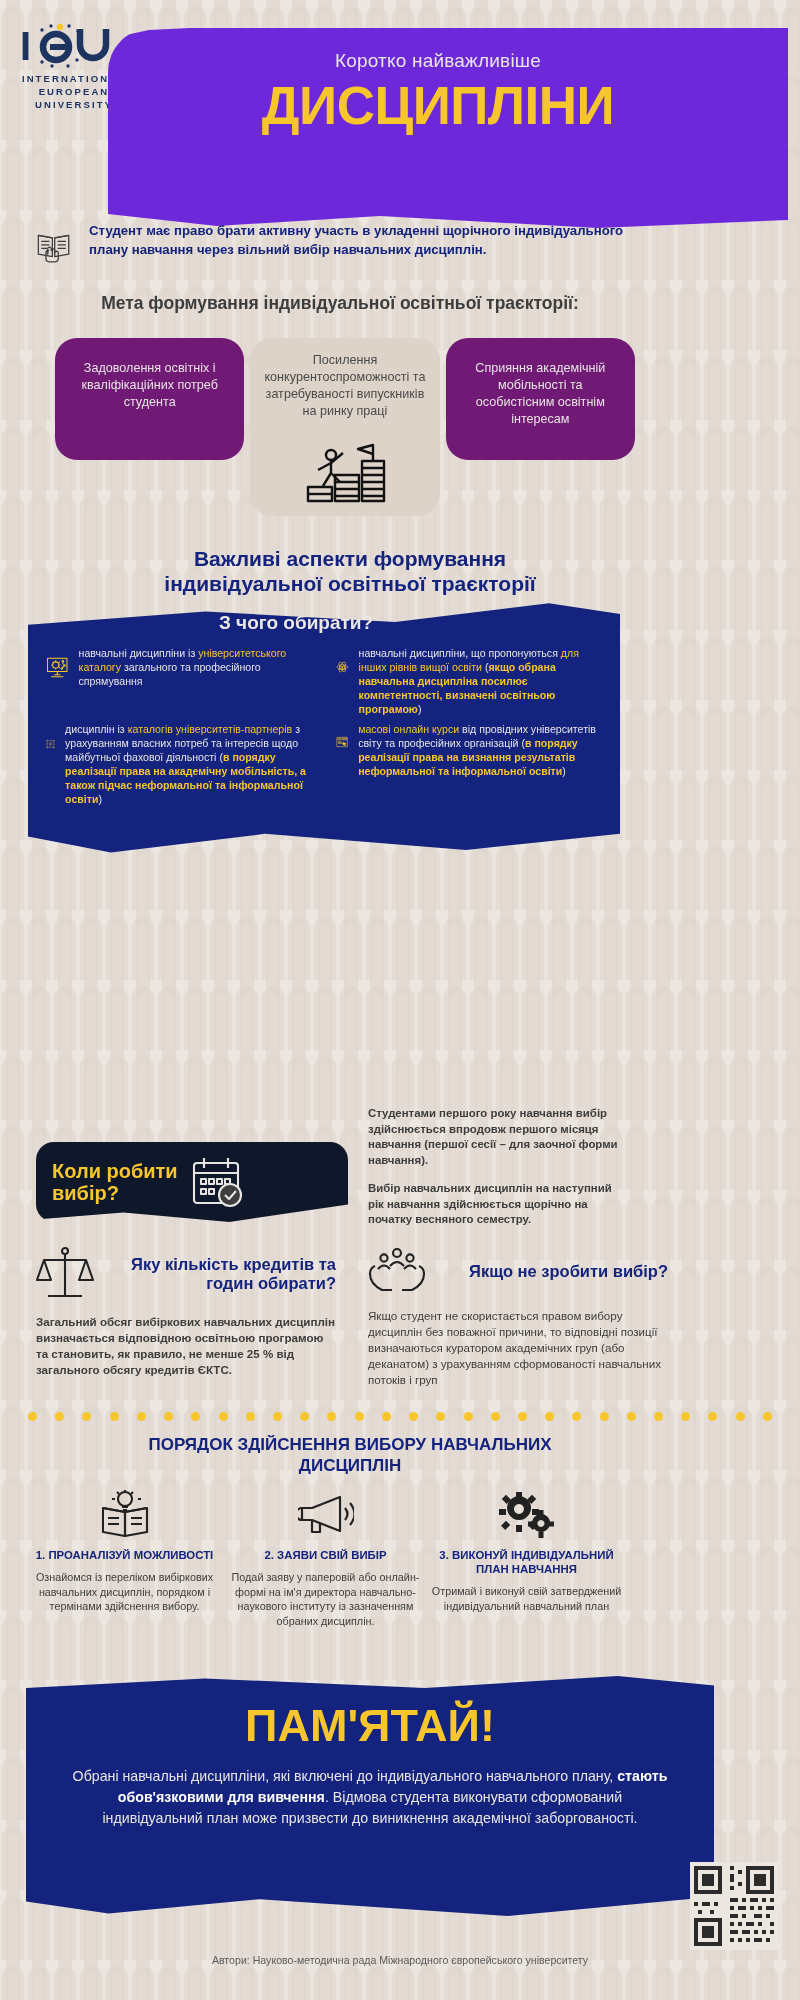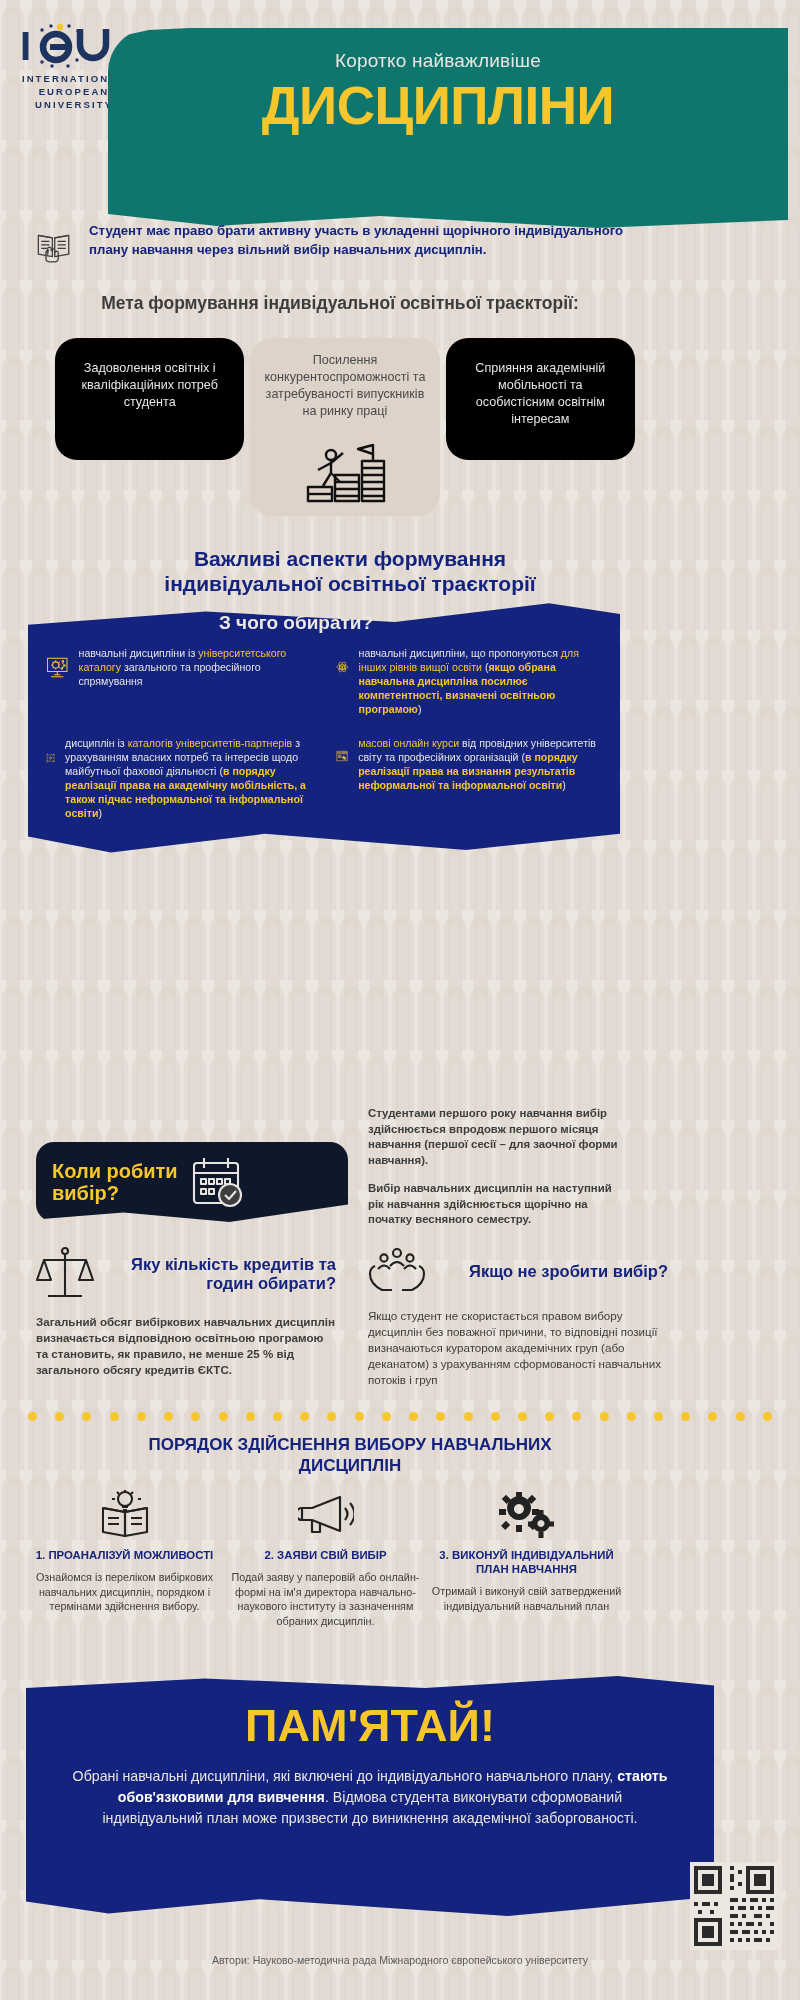--- a/index.html
+++ b/index.html
@@ -32,21 +32,21 @@
 
   
   .logo { position: absolute; left: 18px; top: 22px; width: 112px; text-align: center; }
   .logo-mark { position: relative; height: 46px; }
   .logo-sub {
     color: #1d3461; font-size: 9.5px; font-weight: 700;
     letter-spacing: 2.1px; line-height: 13px; margin-top: 4px;
   }
   .hero {
     position: absolute; left: 108px; top: 28px; width: 680px; height: 200px;
-    background: #0f766e;
+    background: #6d28d9;
     border-radius: 44px 0 0 0;
     clip-path: polygon(0 8%, 2% 4%, 6% 1%, 12% 0, 100% 0, 100% 96%, 72% 100%, 40% 94%, 16% 99%, 0 93%);
     padding: 18px 60px 0 40px;
     text-align: center;
   }
   .hero-kicker {
     color: #e9e6e2; font-size: 19px; font-weight: 400;
     letter-spacing: .2px; margin-top: 4px;
   }
   .hero-title {
@@ -62,21 +62,21 @@
     position: absolute; left: 60px; top: 292px; width: 560px; text-align: center;
     color: #3d3d3d; font-weight: 700; font-size: 17.5px; line-height: 22px;
   }
 
   
   .cards { position: absolute; left: 55px; top: 338px; width: 580px; display: flex; gap: 6px; }
   .card {
     width: 190px; border-radius: 22px; padding: 16px 14px;
     font-size: 12.6px; line-height: 17px; text-align: center;
   }
-  .card.blue { background: #000000; color: #e7e5e2; height: 122px; padding-top: 22px; }
+  .card.blue { background: #701a75; color: #e7e5e2; height: 122px; padding-top: 22px; }
   .card.beige { background: #ded3c9; color: #4a4a4a; height: 178px; padding-top: 14px; position: relative; }
   .card.beige .stairs { position: absolute; left: 50%; transform: translateX(-50%); bottom: 6px; }
 
   
   .sec-head {
     position: absolute; left: 60px; top: 546px; width: 580px; text-align: center;
     color: #14237e; font-weight: 800; font-size: 21px; line-height: 25px;
   }
 
   
@@ -84,21 +84,21 @@
     position: absolute; left: 28px; top: 598px; width: 592px; height: 268px;
     background: #14237e;
     clip-path: polygon(0 10%, 30% 5%, 62% 9%, 88% 2%, 100% 6%, 100% 88%, 74% 94%, 40% 88%, 14% 95%, 0 89%);
   }
   .choose-title {
     position: absolute; left: 0; top: 14px; width: 592px; text-align: center;
     color: #ebe8e4; font-weight: 800; font-size: 19px;
   }
   .choose-grid {
     position: absolute; left: 18px; top: 48px; width: 560px;
-    display: grid; grid-template-columns: 268px 268px; gap: 20px 22px;
+    display: grid; grid-template-columns: 268px 268px; gap: 6px 22px;
   }
   .ci { display: flex; gap: 10px; align-items: flex-start; }
   .ci-txt { font-size: 10.6px; line-height: 14px; color: #e7e5e2; }
   .ci-txt .y { color: #f7c62c; }
   .ci-txt .yb { color: #f7c62c; font-weight: 700; }
 
   
   .when-badge {
     position: absolute; left: 36px; top: 1142px; width: 312px; height: 80px;
     background: #0f172a; border-radius: 18px;

